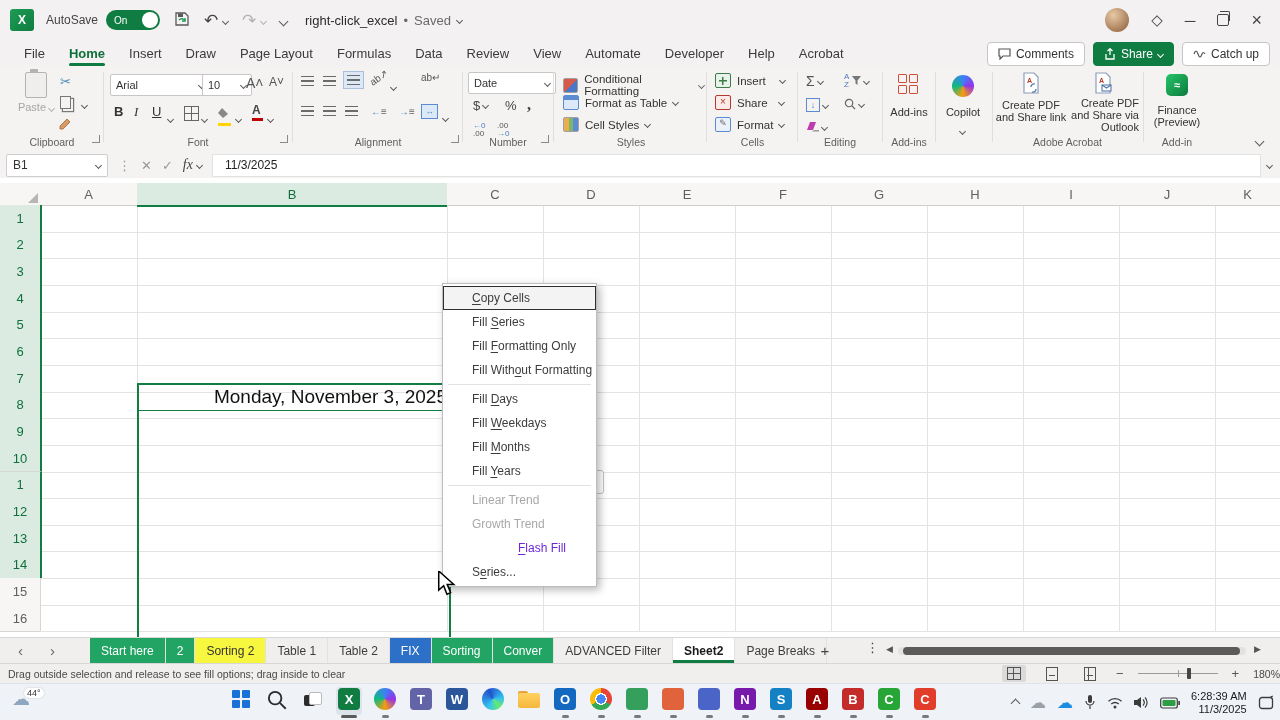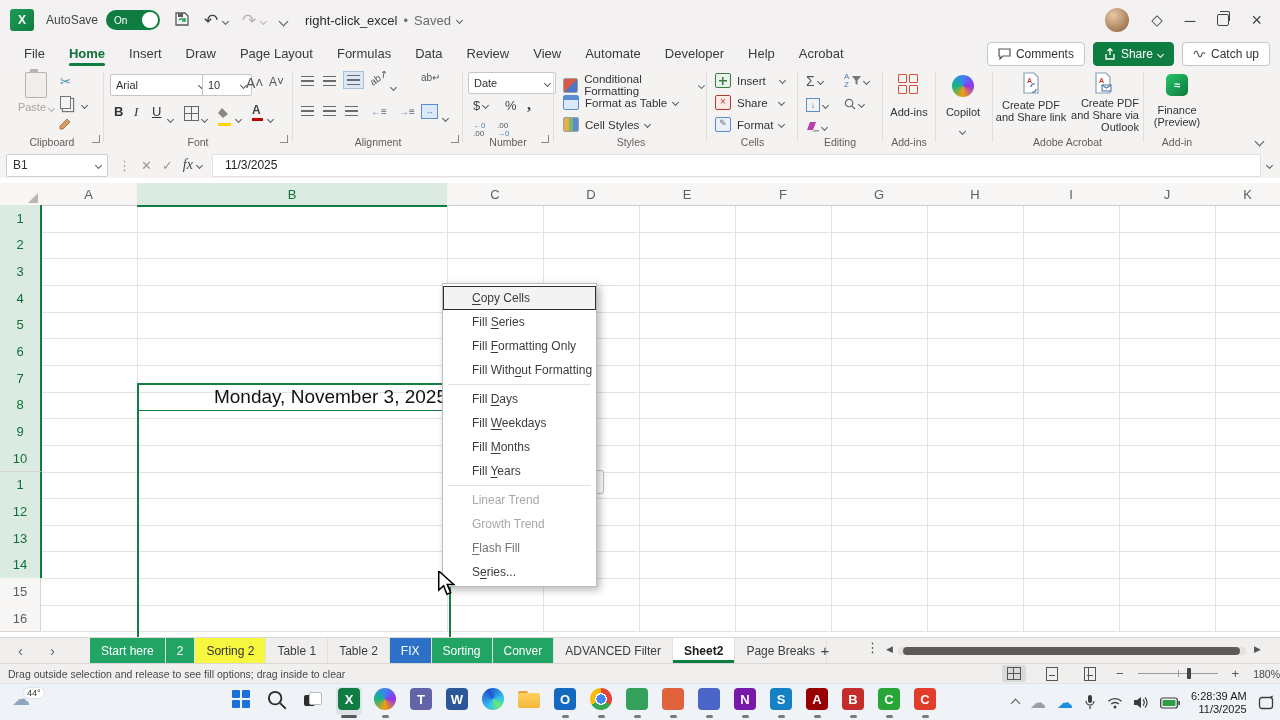--- a/index.html
+++ b/index.html
@@ -513,21 +513,21 @@
       <div class="mi">Fill <span class="acc">F</span>ormatting Only</div>
       <div class="mi">Fill With<span class="acc">o</span>ut Formatting</div>
       <div class="msep"></div>
       <div class="mi">Fill <span class="acc">D</span>ays</div>
       <div class="mi">Fill <span class="acc">W</span>eekdays</div>
       <div class="mi">Fill <span class="acc">M</span>onths</div>
       <div class="mi">Fill <span class="acc">Y</span>ears</div>
       <div class="msep"></div>
       <div class="mi dis">Linear Trend</div>
       <div class="mi dis">Growth Trend</div>
-      <div class="mi" style="color: #737373;"><span class="acc">F</span>lash Fill</div>
+      <div class="mi" style="color: #6d28d9; margin-left: 46px;"><span class="acc">F</span>lash Fill</div>
       <div class="mi">S<span class="acc">e</span>ries...</div>
     </div>
 
   <div class="cursor">
     <svg width="24" height="26" viewBox="0 0 17 19">
         <polygon points="1,0 1,14 4.6,10.8 7,17 9.7,15.8 7.2,9.8 12,9.8" fill="#fff" stroke="#000" stroke-width="1.1"></polygon>
       </svg>
   </div>
 
   <div class="sheetbar">

